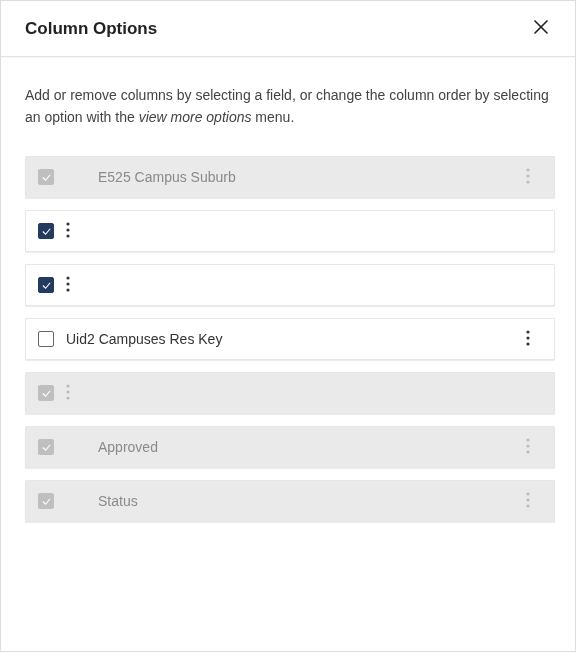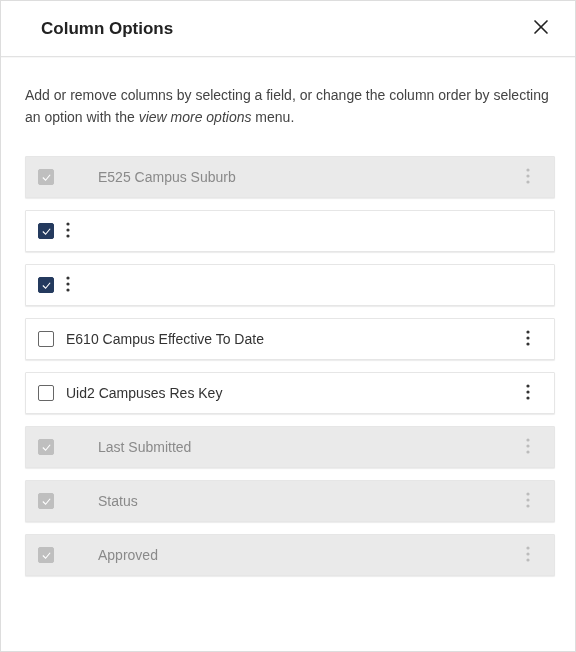--- a/index.html
+++ b/index.html
@@ -16,21 +16,21 @@
     width: 576px;
     height: 652px;
     border: 1px solid #ddd;
     position: relative;
     overflow: hidden;
   }
   .header {
     display: flex;
     align-items: center;
     justify-content: space-between;
-    padding: 0 16px 0 40px;
+    padding: 0 16px 0 24px;
     height: 56px;
     border-bottom: 1px solid #e2e2e2;
     box-shadow: 0 1px 0 rgba(0,0,0,0.03);
   }
   .title {
     font-size: 17px;
     font-weight: 600;
     color: #222;
   }
   .close-btn {
@@ -199,47 +199,50 @@
           <button class="more">
             <span><svg viewBox="0 0 4 16">
                 <circle cx="2" cy="2" r="1.6" fill="currentColor"></circle>
                 <circle cx="2" cy="8" r="1.6" fill="currentColor"></circle>
                 <circle cx="2" cy="14" r="1.6" fill="currentColor"></circle>
               </svg></span>
           </button>
         </div>
         <div class="row">
           <span class="checkbox"></span>
-          <span class="label">E610 Campus Effective To Date</span>
-          <button class="more">
-            <span><svg viewBox="0 0 4 16">
-                <circle cx="2" cy="2" r="1.6" fill="currentColor"></circle>
-                <circle cx="2" cy="8" r="1.6" fill="currentColor"></circle>
-                <circle cx="2" cy="14" r="1.6" fill="currentColor"></circle>
-              </svg></span>
-          </button>
-        </div>
-        <div class="row">
-          <span class="checkbox"></span>
           <span class="label">Uid2 Campuses Res Key</span>
           <button class="more">
             <span><svg viewBox="0 0 4 16">
                 <circle cx="2" cy="2" r="1.6" fill="currentColor"></circle>
                 <circle cx="2" cy="8" r="1.6" fill="currentColor"></circle>
                 <circle cx="2" cy="14" r="1.6" fill="currentColor"></circle>
               </svg></span>
           </button>
         </div>
         <div class="row locked">
           <span class="checkbox checked">
             <svg viewBox="0 0 24 24">
               <polyline points="4 12 10 18 20 6"></polyline>
             </svg>
           </span>
-          <span class="label">Last Submitted</span>
+          <button class="more">
+            <span><svg viewBox="0 0 4 16">
+                <circle cx="2" cy="2" r="1.6" fill="currentColor"></circle>
+                <circle cx="2" cy="8" r="1.6" fill="currentColor"></circle>
+                <circle cx="2" cy="14" r="1.6" fill="currentColor"></circle>
+              </svg></span>
+          </button>
+        </div>
+        <div class="row locked">
+          <span class="checkbox checked">
+            <svg viewBox="0 0 24 24">
+              <polyline points="4 12 10 18 20 6"></polyline>
+            </svg>
+          </span>
+          <span class="label">Approved</span>
           <button class="more">
             <span><svg viewBox="0 0 4 16">
                 <circle cx="2" cy="2" r="1.6" fill="currentColor"></circle>
                 <circle cx="2" cy="8" r="1.6" fill="currentColor"></circle>
                 <circle cx="2" cy="14" r="1.6" fill="currentColor"></circle>
               </svg></span>
           </button>
         </div>
         <div class="row locked">
           <span class="checkbox checked">
@@ -249,32 +252,17 @@
           </span>
           <span class="label">Status</span>
           <button class="more">
             <span><svg viewBox="0 0 4 16">
                 <circle cx="2" cy="2" r="1.6" fill="currentColor"></circle>
                 <circle cx="2" cy="8" r="1.6" fill="currentColor"></circle>
                 <circle cx="2" cy="14" r="1.6" fill="currentColor"></circle>
               </svg></span>
           </button>
         </div>
-        <div class="row locked">
-          <span class="checkbox checked">
-            <svg viewBox="0 0 24 24">
-              <polyline points="4 12 10 18 20 6"></polyline>
-            </svg>
-          </span>
-          <span class="label">Approved</span>
-          <button class="more">
-            <span><svg viewBox="0 0 4 16">
-                <circle cx="2" cy="2" r="1.6" fill="currentColor"></circle>
-                <circle cx="2" cy="8" r="1.6" fill="currentColor"></circle>
-                <circle cx="2" cy="14" r="1.6" fill="currentColor"></circle>
-              </svg></span>
-          </button>
-        </div>
       </div>
 
   </div>
 
 </div>
 
 </body></html>

